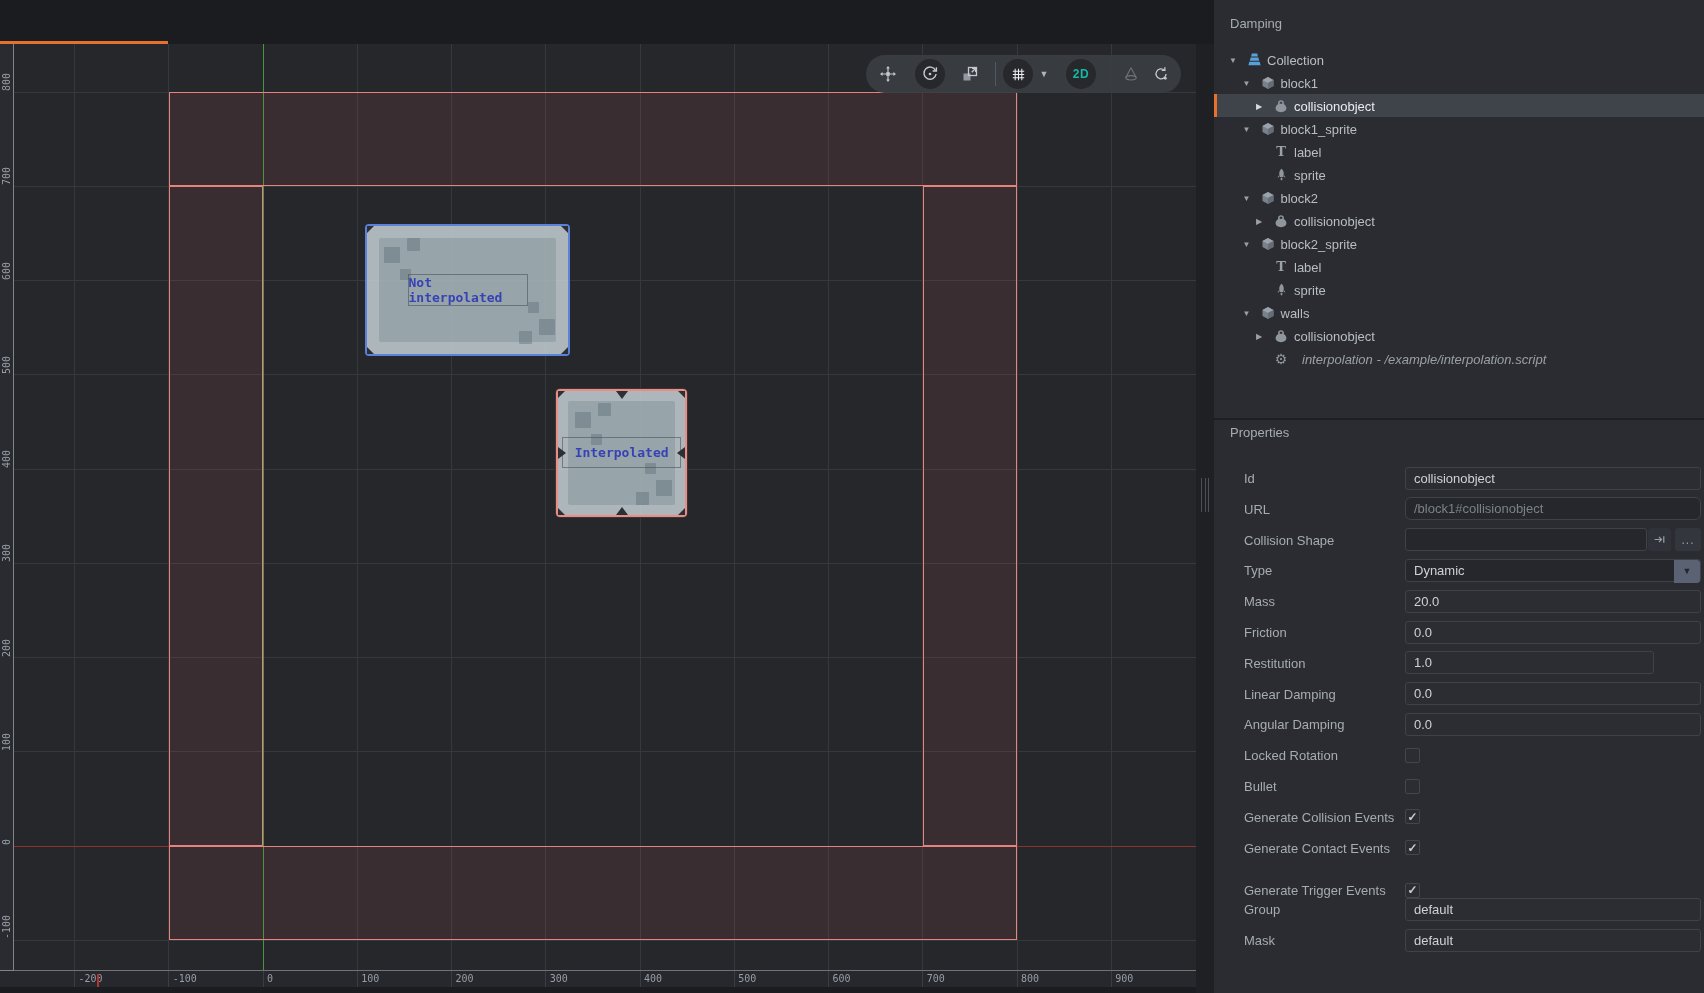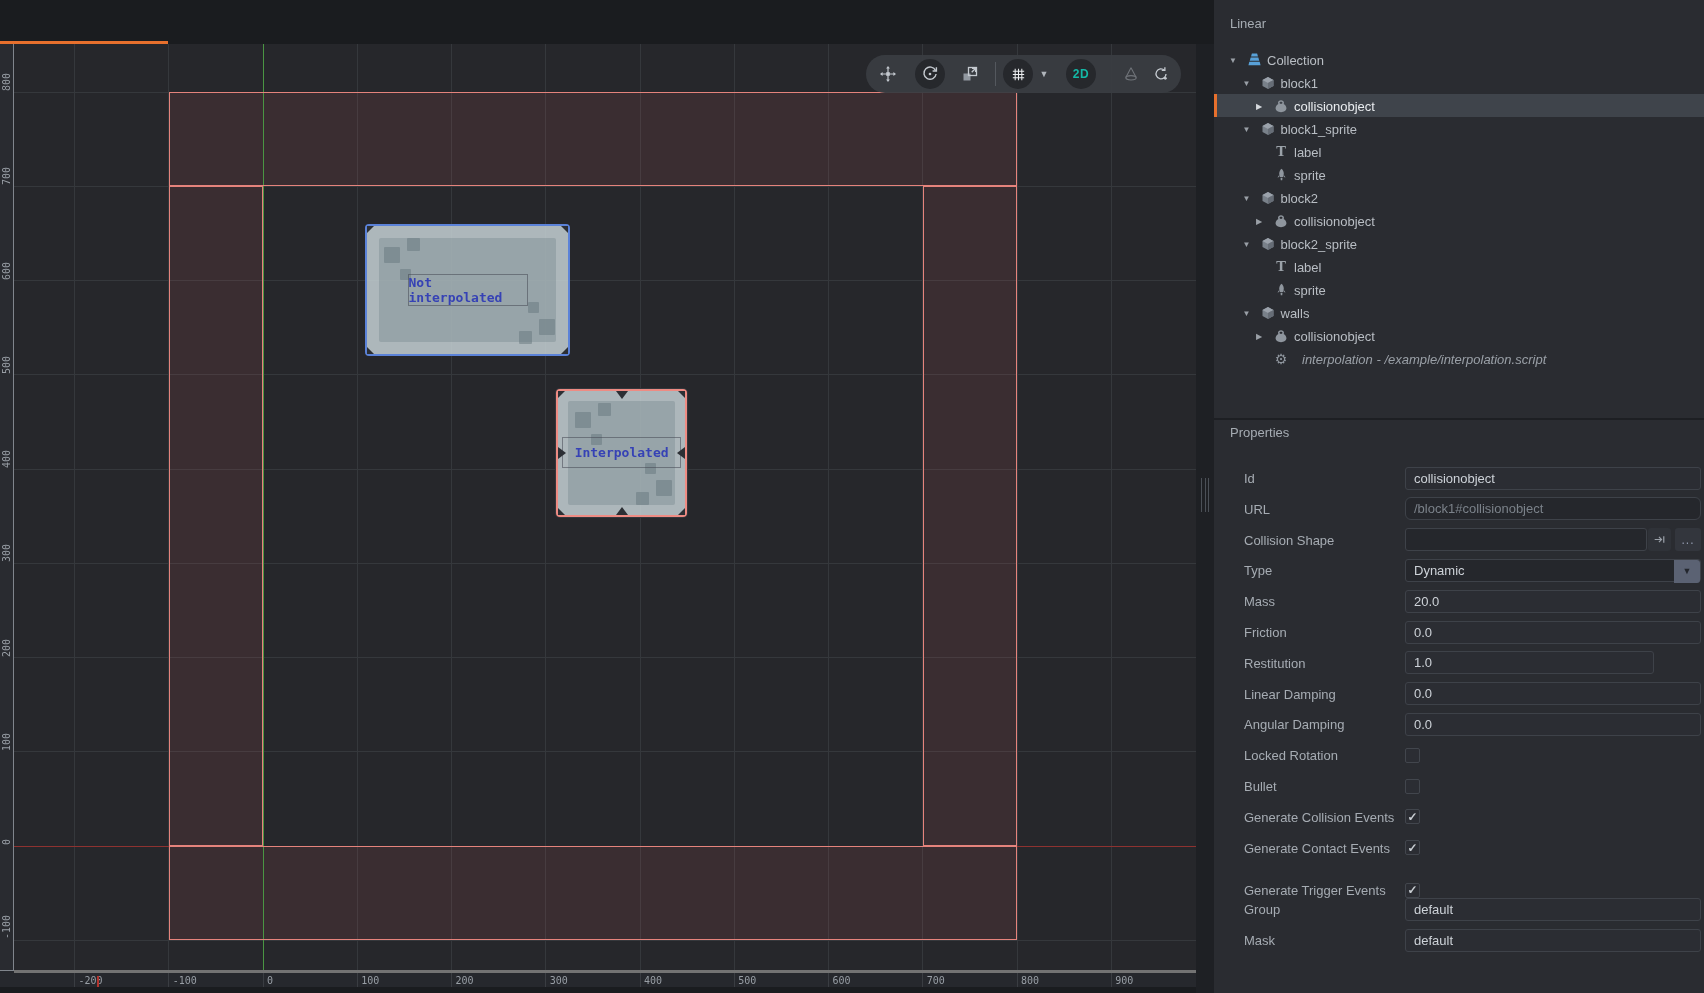--- a/index.html
+++ b/index.html
@@ -12,21 +12,21 @@
   
   .tabbar { position:absolute; left:0; top:0; width:1214px; height:44px; background:#1a1c1f; }
   .tab { position:absolute; left:0; top:0; width:168px; height:44px; background:#232529; display:flex; align-items:center; padding:0 10px 0 20px; }
   .tab-underline { position:absolute; left:0; bottom:0; width:168px; height:3px; background:#e7702d; }
   .tab-title { color:#ccd0d5; font-size:13px; margin:0 8px 0 7px; white-space:nowrap; }
   .tab-close { color:#84898f; font-size:14px; line-height:14px; cursor:pointer; }
   
   .vruler { position:absolute; left:0; top:44px; width:14px; height:926px; background:#292b30; border-right:1px solid #80858c; }
   .vruler .vlab { position:absolute; left:0; width:13px; height:40px; color:#989ea5; font-family:"DejaVu Sans Mono", monospace; font-size:10px;
                   writing-mode:vertical-rl; transform:rotate(180deg); display:flex; align-items:center; }
-  .hruler { position:absolute; left:14px; top:970px; width:1182px; height:17px; background:#26282d; border-top:3px solid #737373; overflow:hidden; }
+  .hruler { position:absolute; left:14px; top:970px; width:1182px; height:17px; background:#26282d; border-top:1px solid #737373; overflow:hidden; }
   .hruler .htick { position:absolute; top:0; width:1px; height:17px; background:#3a3d42; }
   .hruler .hlab { position:absolute; top:2px; color:#989ea5; font-family:"DejaVu Sans Mono", monospace; font-size:10px; }
   .hruler .cursor-mark { position:absolute; top:3px; width:2px; height:13px; background:#b3342e; }
   .rcorner { position:absolute; left:0; top:970px; width:14px; height:17px; background:#26282d; border-top:1px solid #80858c; }
   .bstrip { position:absolute; left:0; top:987px; width:1196px; height:6px; background:#1a1c1f; }
   .gutter { position:absolute; left:1196px; top:44px; width:18px; height:949px; background:#1e2024; }
   .gutter .grip { position:absolute; left:5px; top:434px; width:8px; height:34px; display:flex; justify-content:space-between; }
   .gutter .grip i { width:1px; height:100%; background:#4b5057; }
   
   .canvas { position:absolute; left:14px; top:44px; width:1182px; height:926px; background:#26272b; overflow:hidden; }
@@ -262,21 +262,21 @@
 
   <div class="gutter">
     <div class="grip">
         <i></i>
         <i></i>
         <i></i>
       </div>
   </div>
 
   <div class="panel">
-    <div class="panel-title" style="top:16px;">Linear</div>
+    <div class="panel-title" style="top:16px;">Damping</div>
     <div class="tree">
         <div class="trow">
           <span class="arr" style="left: 15px;">▼</span>
           <span class="tico" style="left: 32px;">
             <svg viewBox="0 0 16 16" width="15" height="15">
               <g fill="#58a1d8">
                 <path d="M5.2 1.6h5.6l.9 3.1H4.3z"></path>
                 <path d="M3.9 5.8h8.2l1 3.5H2.9z"></path>
                 <path d="M2.5 10.4h11l1 3.8H1.5z"></path>
               </g>

